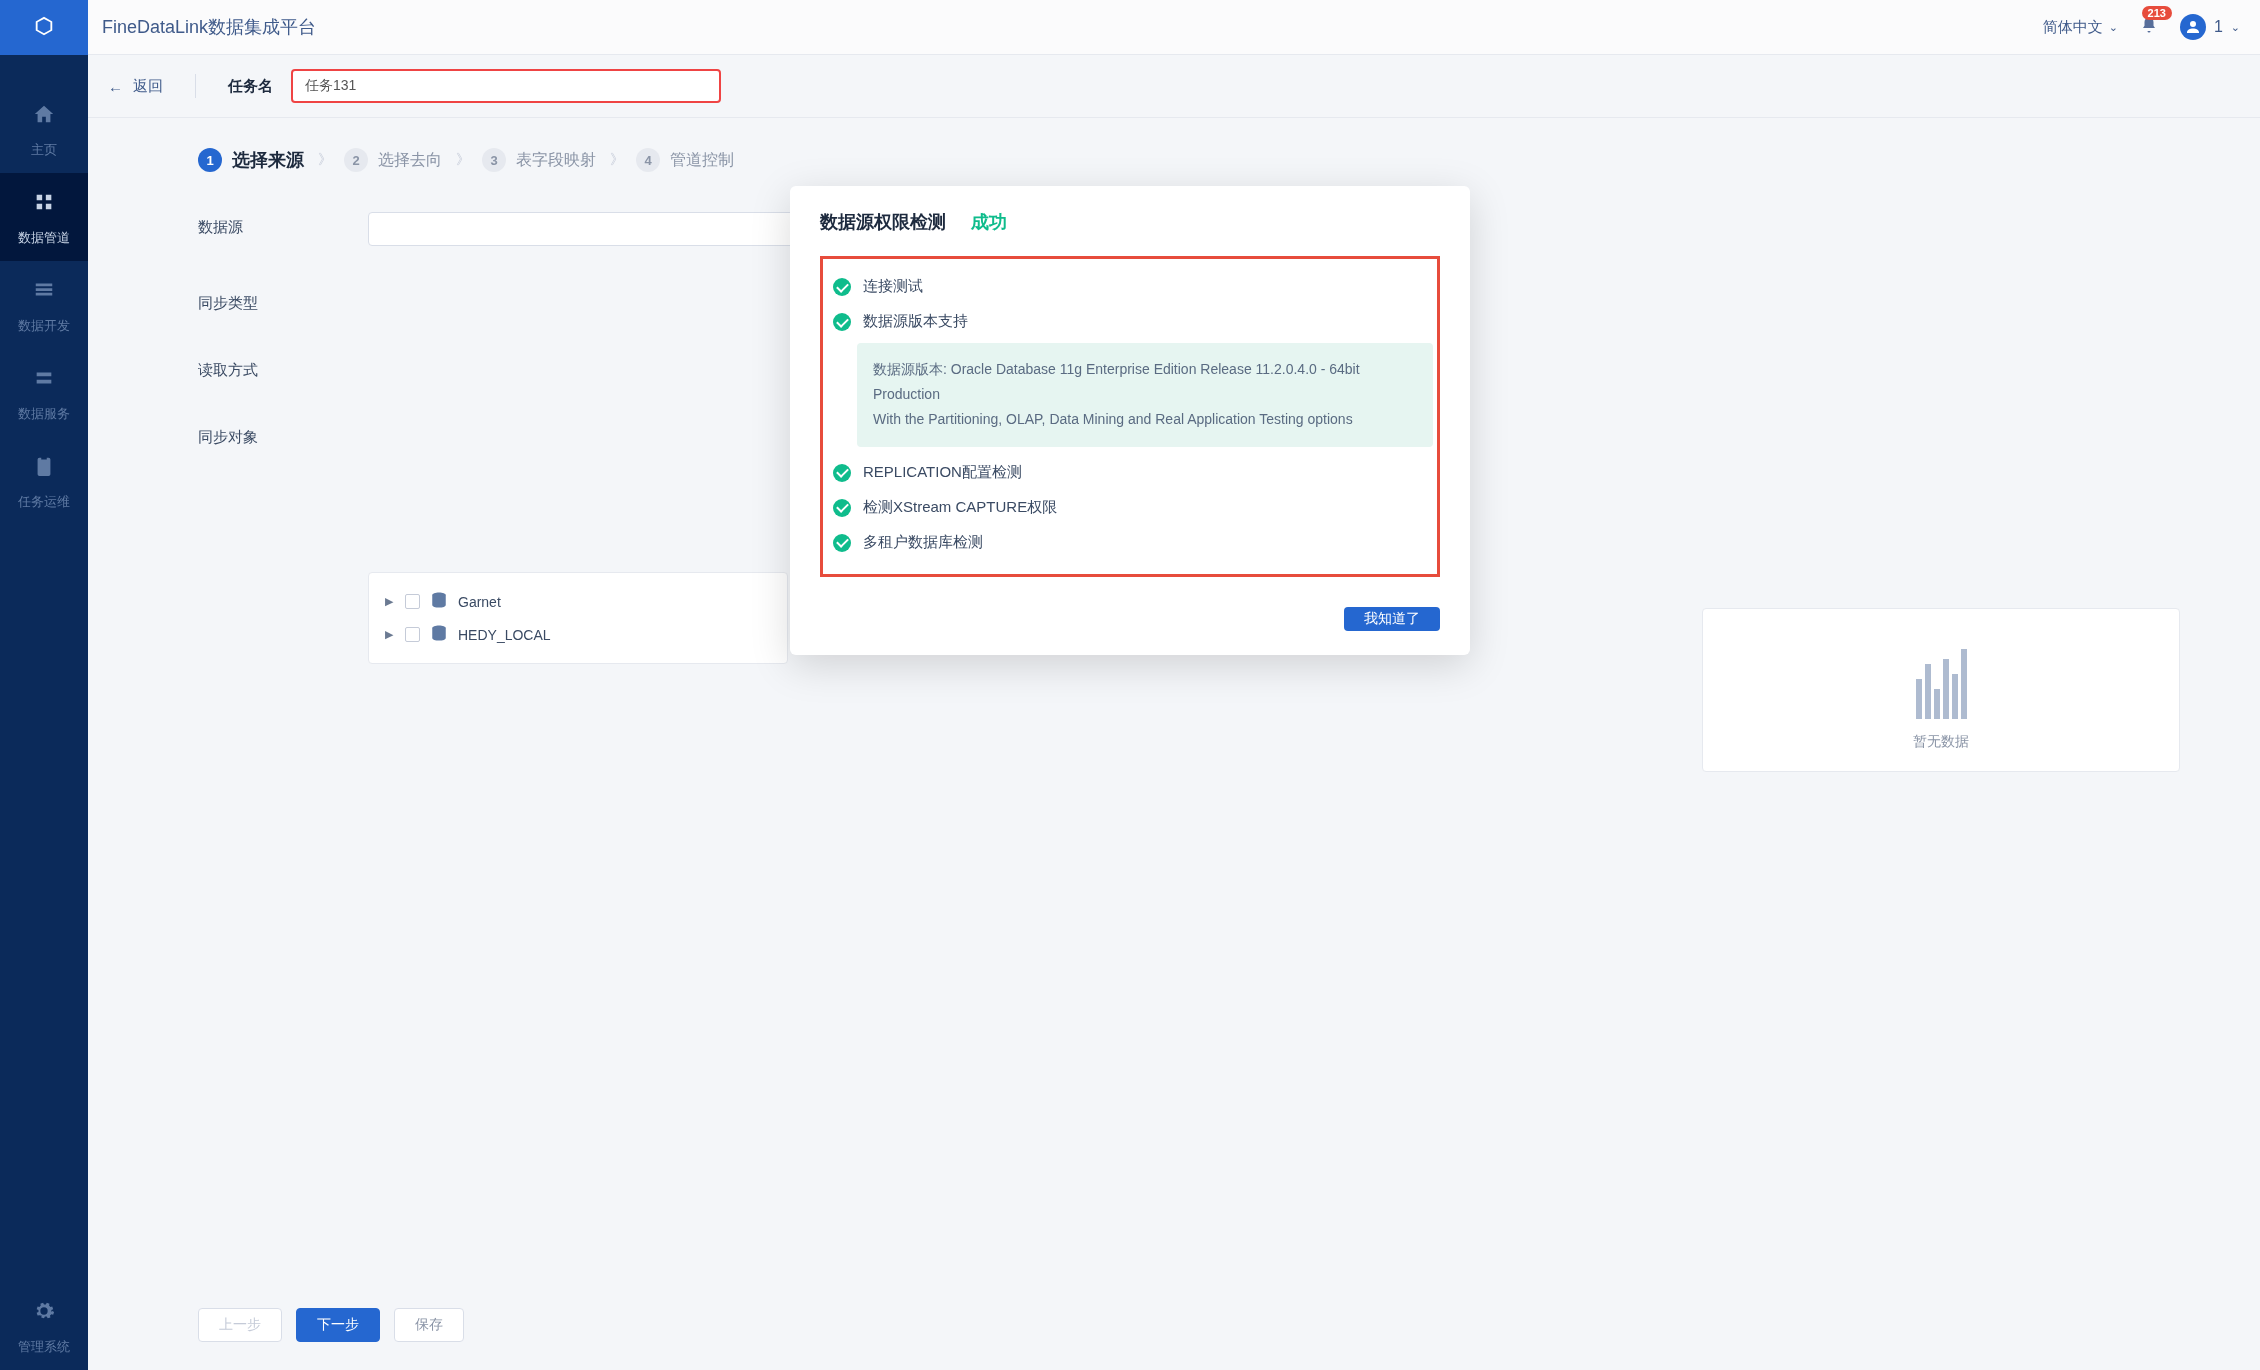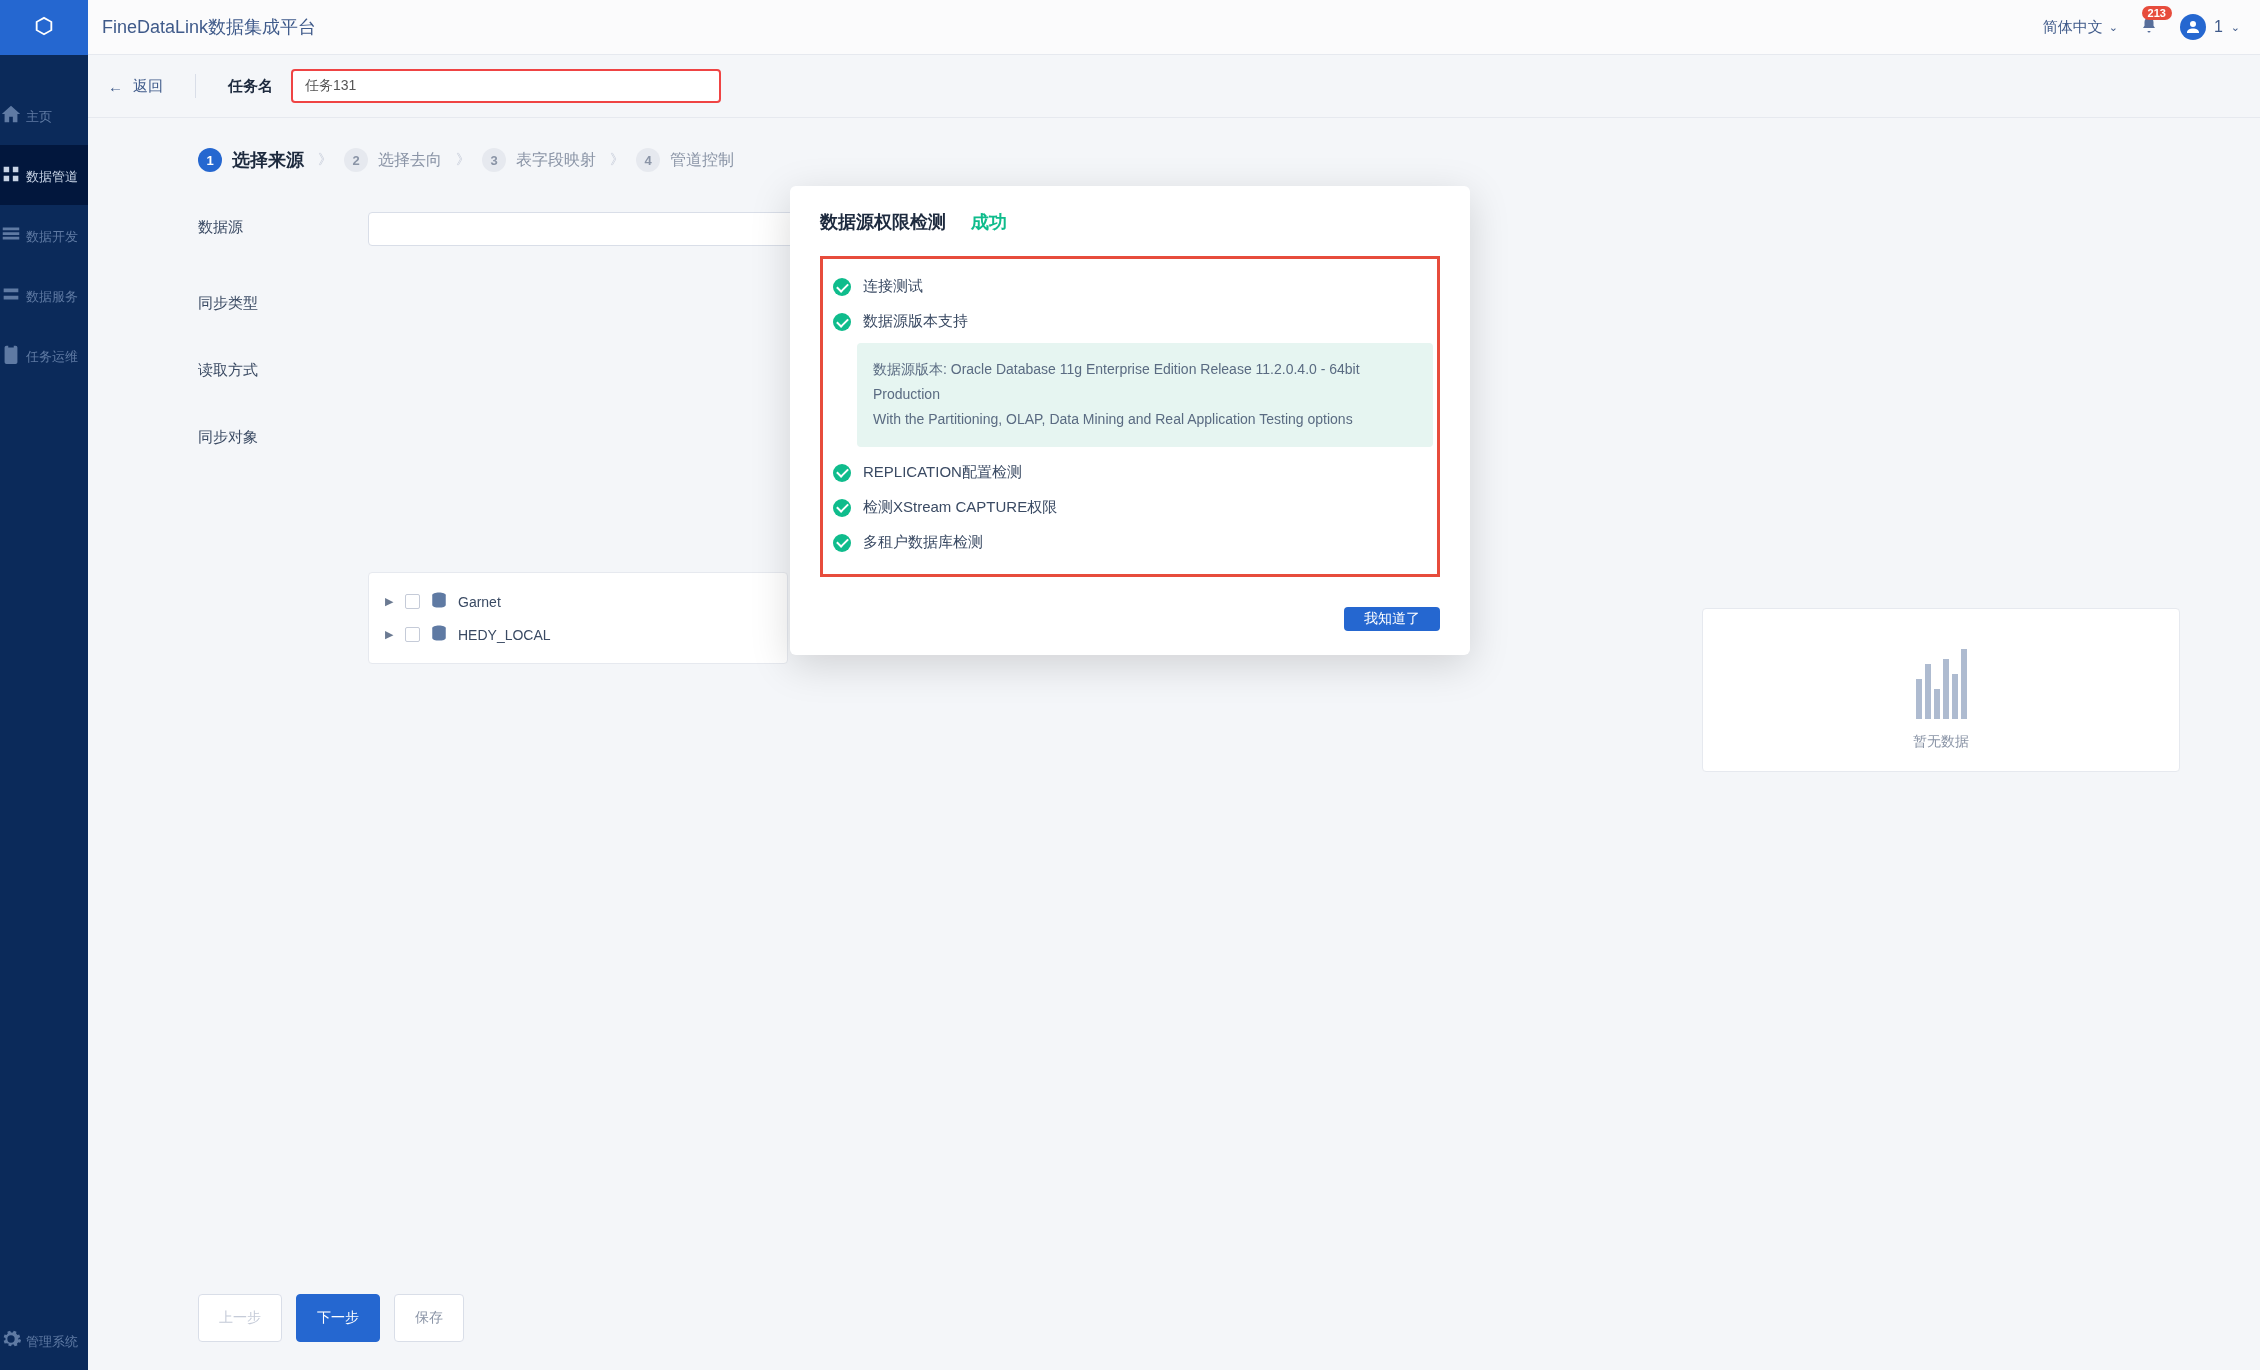--- a/index.html
+++ b/index.html
@@ -3,21 +3,21 @@
 <meta charset="utf-8">
 <style>
 * { margin: 0; padding: 0; box-sizing: border-box; font-family: -apple-system, BlinkMacSystemFont, "Segoe UI", "PingFang SC", "Microsoft YaHei", sans-serif; }
 body { background: #f4f6f9; overflow: hidden; }
 .app { display: flex; height: 100vh; }
 
 
 .sidebar { width: 88px; background: #0b2a5a; display: flex; flex-direction: column; align-items: center; padding-top: 0; }
 .logo-box { width: 88px; height: 55px; background: #2567d0; display: flex; align-items: center; justify-content: center; }
 .logo-icon { color: #fff; font-size: 28px; }
-.nav-item { width: 100%; padding: 18px 0 14px 0; display: flex; flex-direction: row; align-items: center; color: #5f7aa3; cursor: pointer; font-size: 13px; gap: 4px; }
+.nav-item { width: 100%; padding: 18px 0 14px 0; display: flex; flex-direction: column; align-items: center; color: #5f7aa3; cursor: pointer; font-size: 13px; gap: 10px; }
 .nav-item.active { background: #02173d; color: #c8d4e6; }
 .nav-item .nav-icon { font-size: 22px; }
 .nav-item span { font-size: 13px; }
 .sidebar-spacer { flex: 1; }
 
 
 .main { flex: 1; display: flex; flex-direction: column; background: #f4f6f9; }
 
 
 .topbar { height: 55px; background: #fbfbfc; border-bottom: 1px solid #e6e9ef; display: flex; align-items: center; padding: 0 20px 0 14px; }
@@ -65,21 +65,21 @@
 .db-icon { color: #5f7aa3; }
 
 
 .right-panel { position: absolute; right: 80px; top: 490px; width: 478px; border: 1px solid #e6e9ef; background: #fff; border-radius: 4px; display: flex; flex-direction: column; align-items: center; padding: 30px 0 20px 0; }
 .nodata-illus { width: 110px; height: 80px; display: flex; align-items: flex-end; justify-content: center; gap: 3px; margin-bottom: 14px; opacity: .5; }
 .nodata-illus div { background: #5f7aa3; width: 6px; }
 .nodata-text { color: #8a94a6; font-size: 14px; }
 
 
 .footer { padding: 20px 0 0 110px; display: flex; gap: 14px; position: fixed; bottom: 28px; }
-.btn { height: 48px; padding: 0 20px; border-radius: 4px; font-size: 14px; cursor: pointer; border: 1px solid #d9dee8; background: #fff; color: #8a94a6; }
+.btn { height: 34px; padding: 0 20px; border-radius: 4px; font-size: 14px; cursor: pointer; border: 1px solid #d9dee8; background: #fff; color: #8a94a6; }
 .btn.primary { background: #2567d0; color: #fff; border-color: #2567d0; }
 .btn.disabled { color: #c5cbd8; cursor: not-allowed; }
 
 
 .modal-backdrop { position: fixed; inset: 0; display: flex; align-items: flex-start; justify-content: center; padding-top: 186px; }
 .modal { width: 680px; background: #fff; border-radius: 6px; padding: 24px 30px 24px 30px; box-shadow: 0 10px 40px rgba(0,0,0,.15); }
 .modal-title { font-size: 18px; font-weight: 700; color: #1d2a3e; margin-bottom: 22px; }
 .modal-title .success { color: #0fbc8c; margin-left: 20px; }
 .check-list { border: 3px solid #e74c3c; padding: 10px 4px 14px 4px; margin-bottom: 30px; }
 .check-item { display: flex; align-items: flex-start; gap: 12px; padding: 8px 6px; }

